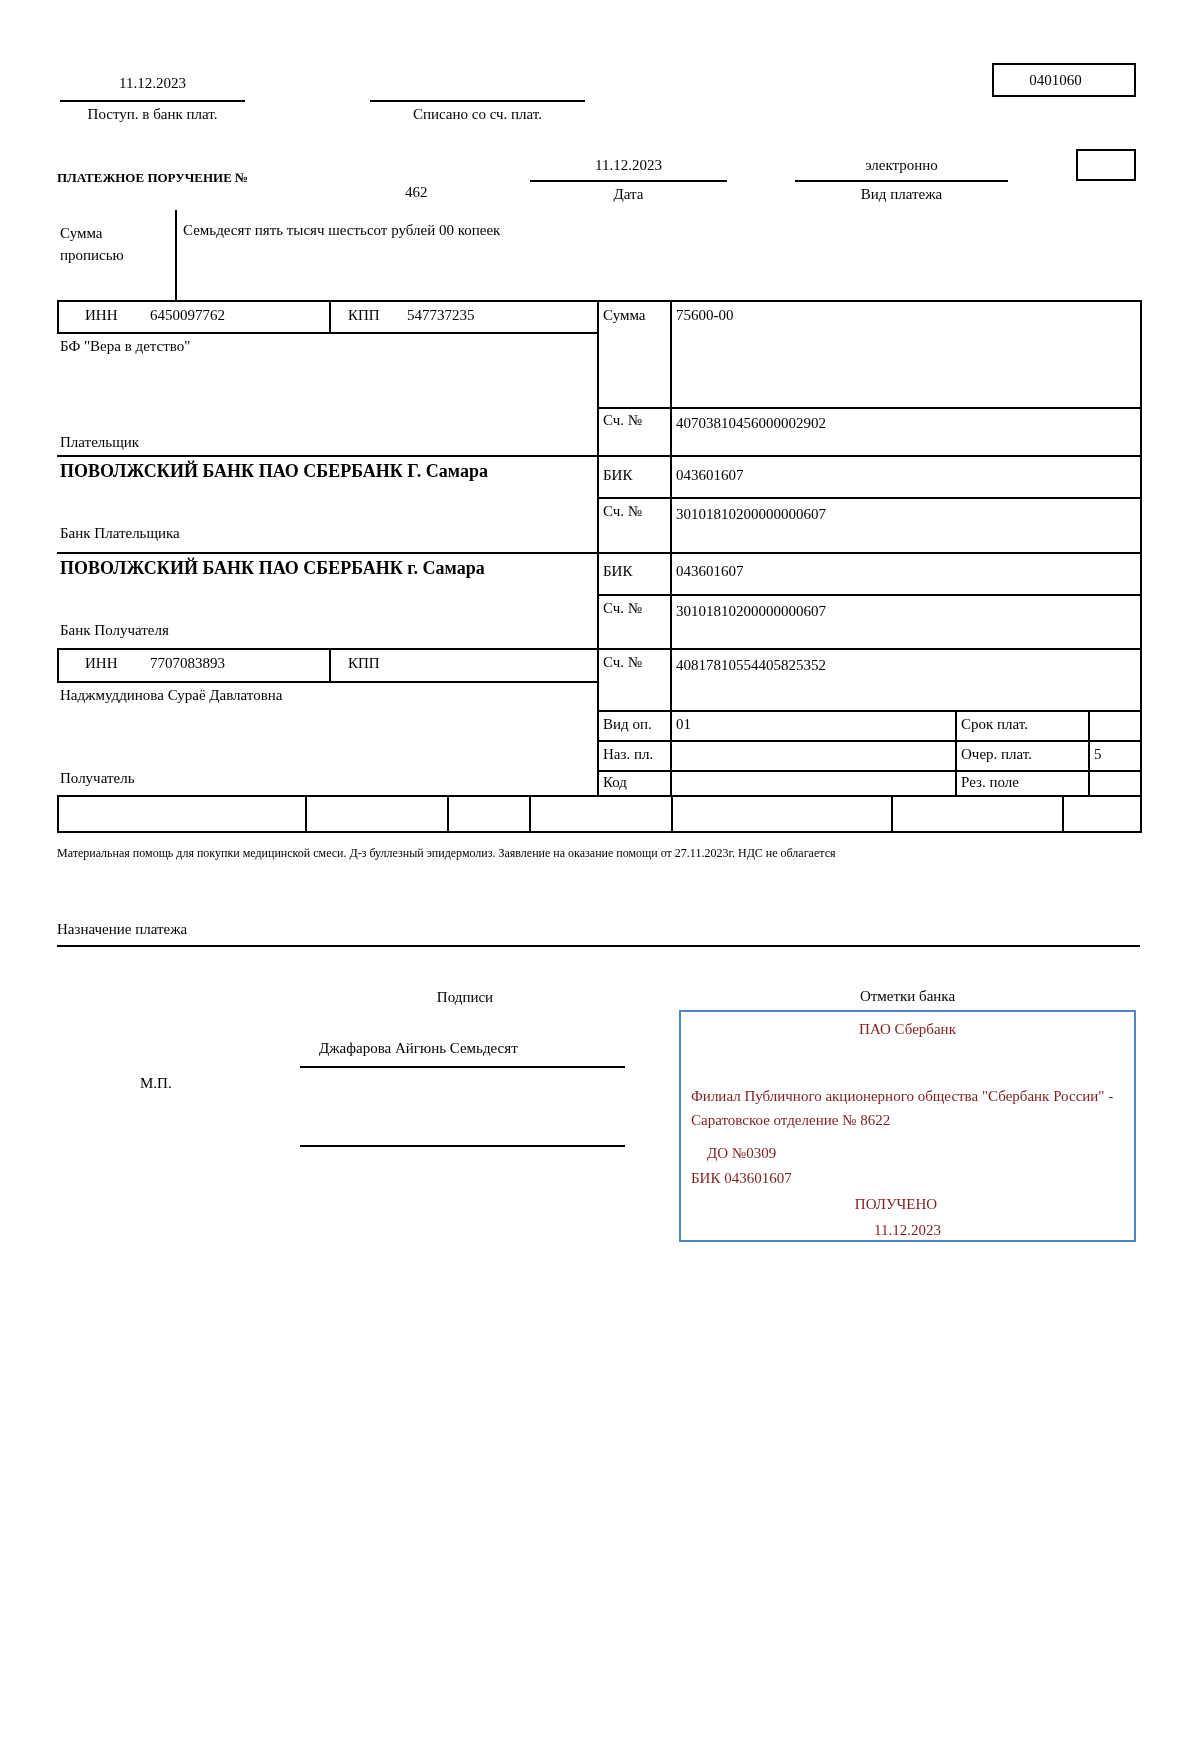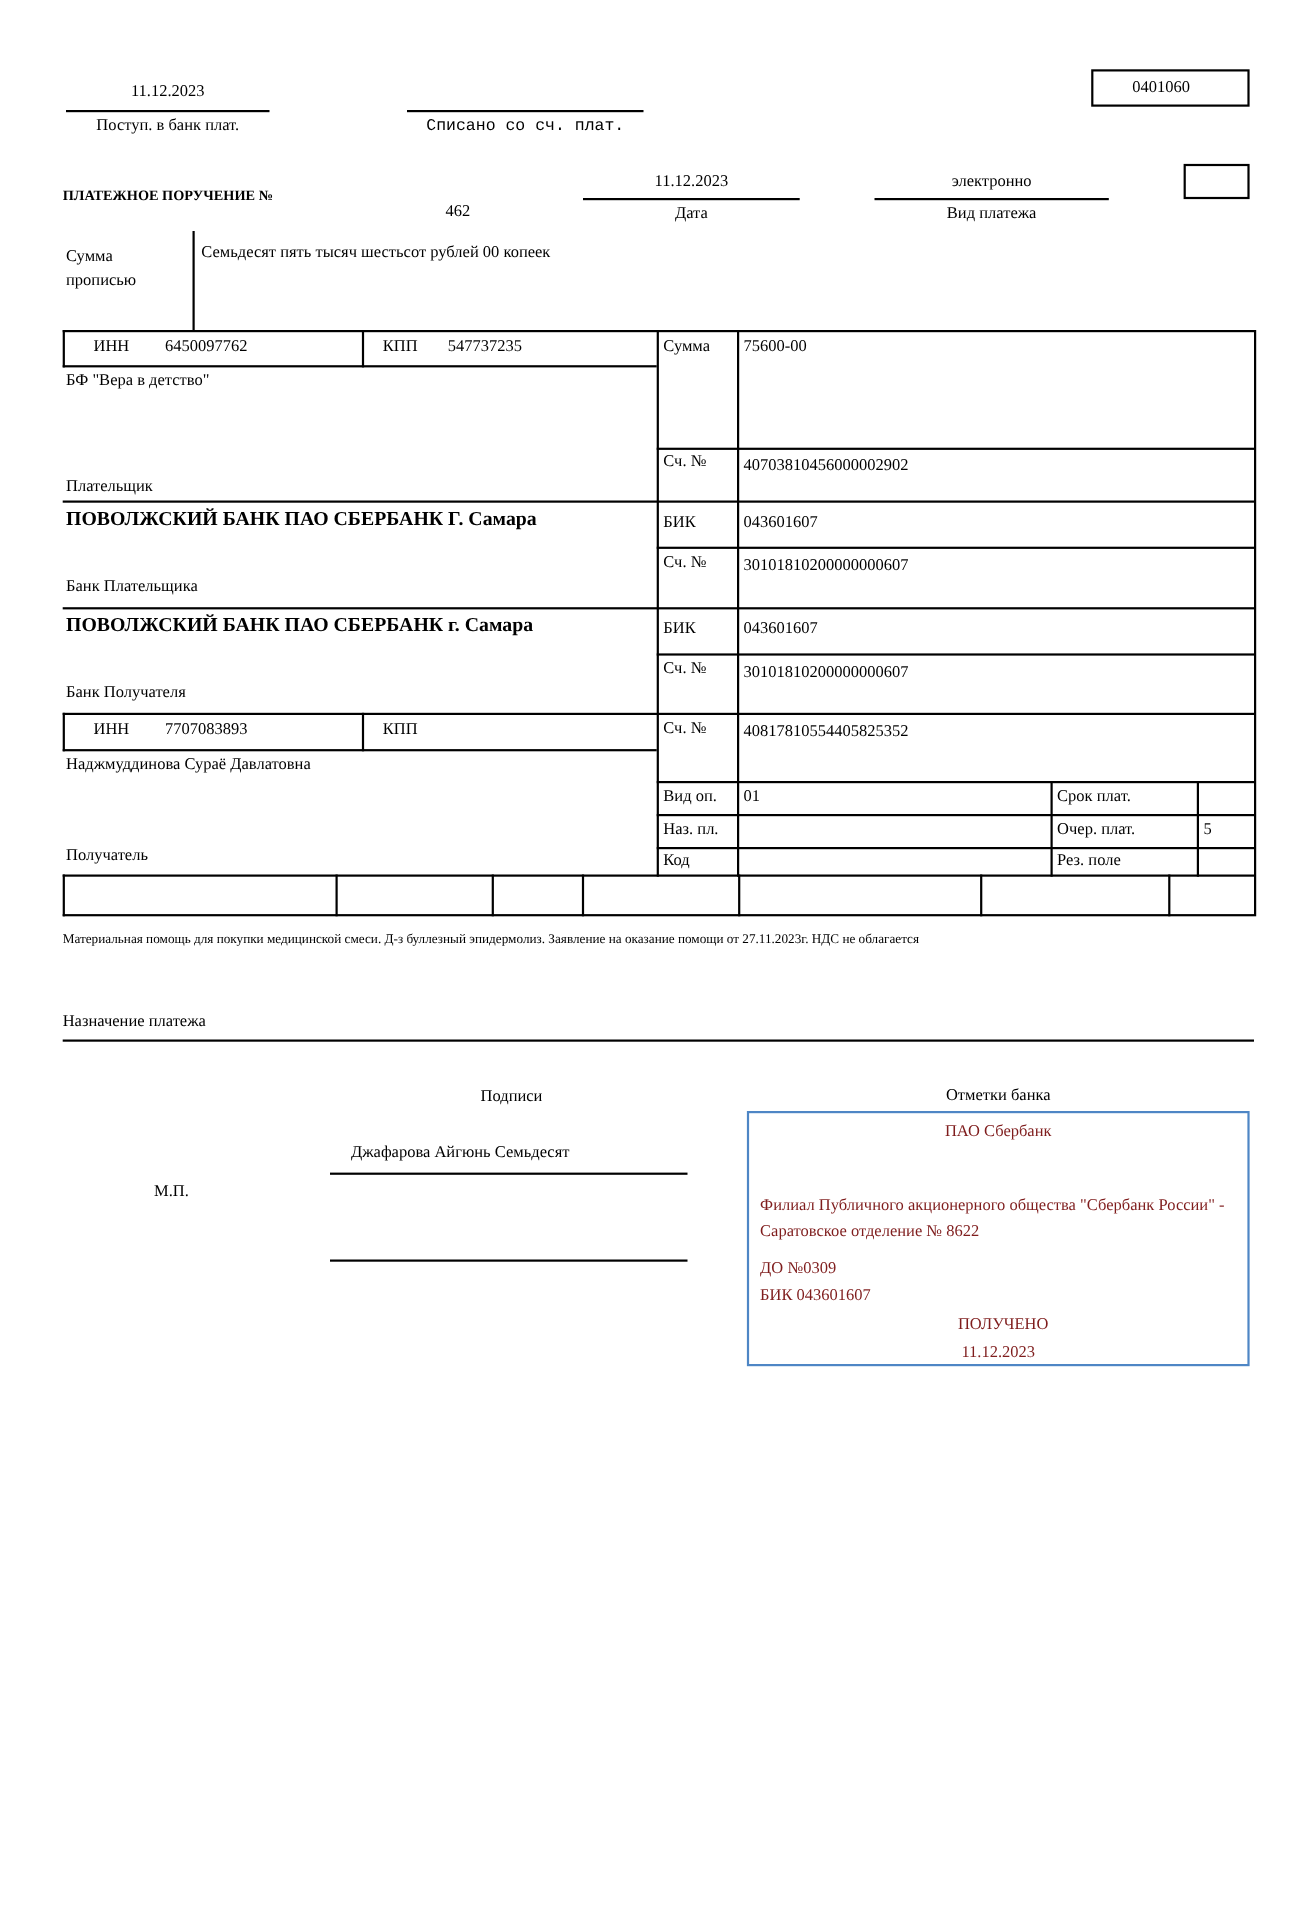--- a/index.html
+++ b/index.html
@@ -26,21 +26,21 @@
 </head>
 <body>
 
 <div class="page">
 
   <div class="t c" style="left:60px;top:75px;width:185px;">11.12.2023</div>
   <div class="hl" style="left:60px;top:100px;width:185px;"></div>
   <div class="t c" style="left:60px;top:106px;width:185px;">Поступ. в банк плат.</div>
 
   <div class="hl" style="left:370px;top:100px;width:215px;"></div>
-  <div class="t c" style="left:370px;top:106px;width:215px;font-family:Liberation Mono, monospace;">Списано со сч. плат.</div>
+  <div class="t c" style="left:370px;top:106px;width:215px;">Списано со сч. плат.</div>
 
   <div class="box c" style="left:992px;top:63px;width:144px;height:34px;">
     <div class="t c" style="left:0;top:7px;width:123px;">0401060</div>
   </div>
 
   <div class="t b" style="left:57px;top:171px;font-size:13px;">ПЛАТЕЖНОЕ ПОРУЧЕНИЕ №</div>
   <div class="t" style="left:405px;top:184px;">462</div>
 
   <div class="t c" style="left:530px;top:157px;width:197px;">11.12.2023</div>
   <div class="hl" style="left:530px;top:180px;width:197px;"></div>
@@ -141,19 +141,19 @@
   <div class="t c" style="left:679px;top:988px;width:457px;">Отметки банка</div>
 
   <div class="t" style="left:319px;top:1040px;">Джафарова Айгюнь Семьдесят</div>
   <div class="hl" style="left:300px;top:1066px;width:325px;height:2px;"></div>
   <div class="t" style="left:140px;top:1075px;">М.П.</div>
   <div class="hl" style="left:300px;top:1145px;width:325px;height:2px;"></div>
 
   <div class="stamp" style="left:679px;top:1010px;width:457px;height:232px;">
     <div class="t c blue" style="left:0;top:9px;width:453px;">ПАО Сбербанк</div>
     <div class="t tw blue" style="left:10px;top:72px;width:425px;line-height:24px;">Филиал Публичного акционерного общества "Сбербанк России" - Саратовское отделение № 8622</div>
-    <div class="t blue" style="left:10px;top:133px;text-align:center;">ДО №0309</div>
+    <div class="t blue" style="left:26px;top:133px;text-align:center;">ДО №0309</div>
     <div class="t blue" style="left:10px;top:158px;">БИК 043601607</div>
-    <div class="t c blue" style="left:0;top:184px;width:430px;padding-left:16px;">ПОЛУЧЕНО</div>
+    <div class="t c blue" style="left:0;top:184px;width:430px;">ПОЛУЧЕНО</div>
     <div class="t c blue" style="left:0;top:210px;width:453px;">11.12.2023</div>
   </div>
 
 </div>
 
 </body></html>

